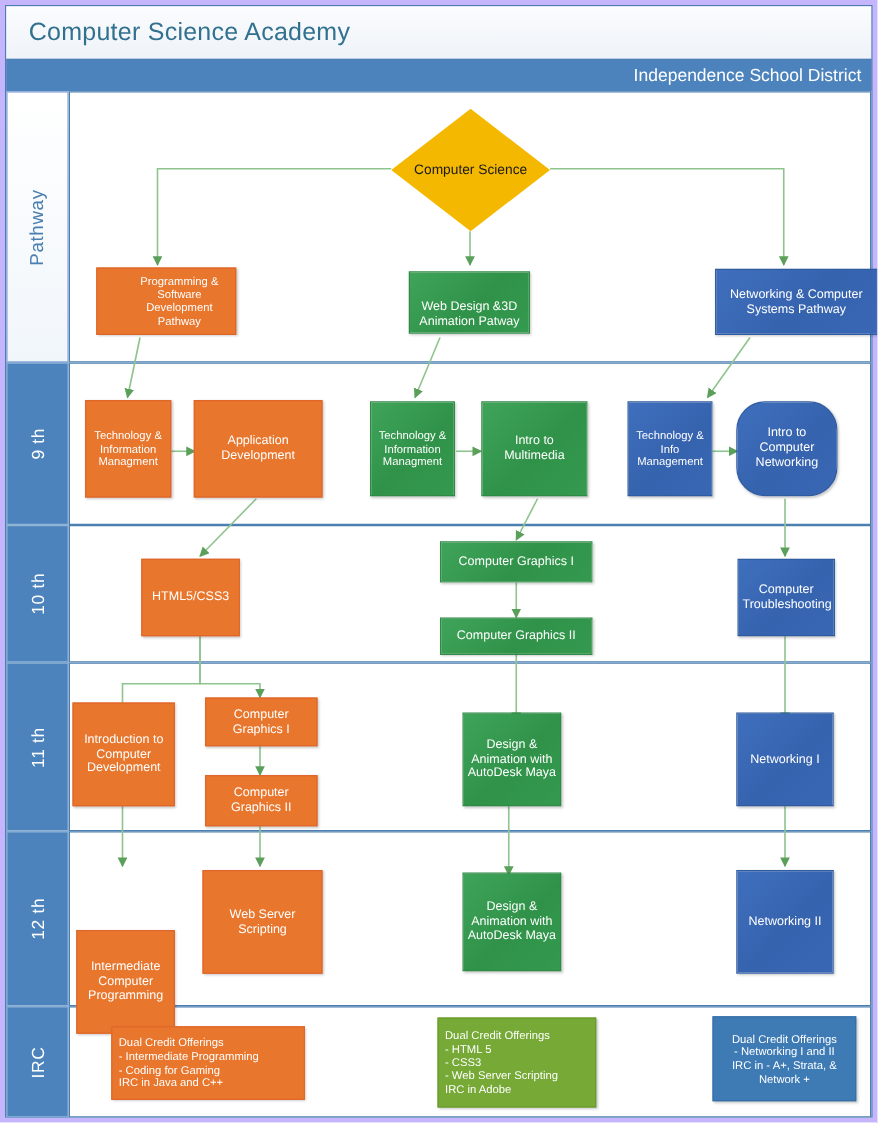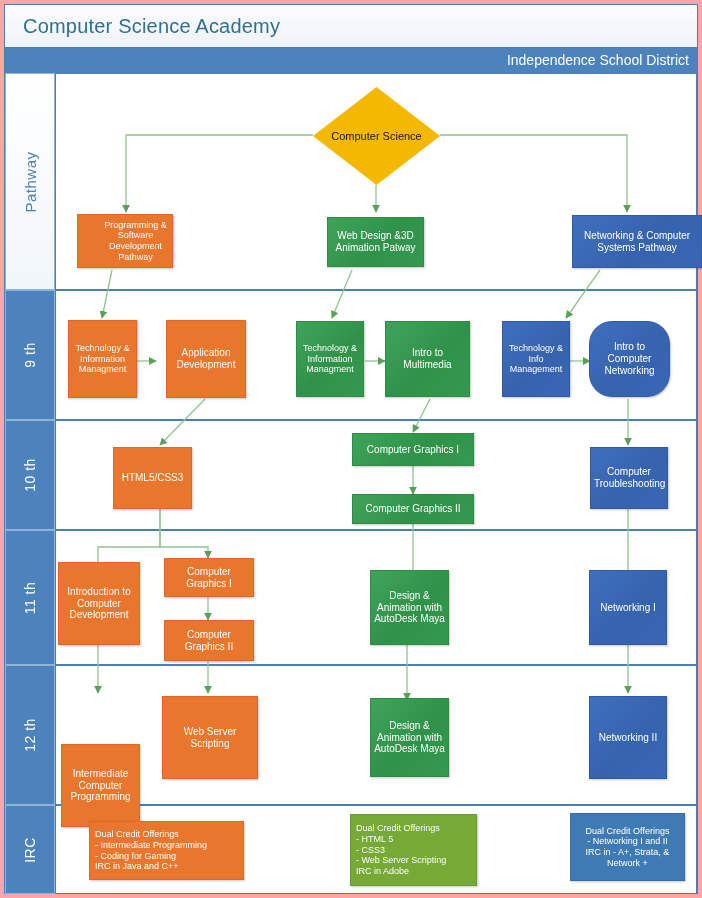--- a/index.html
+++ b/index.html
@@ -1,17 +1,17 @@
 <!DOCTYPE html>
 <html><head>
 <meta charset="utf-8">
 <style>
   html,body{margin:0;padding:0;background:#ffffff;}
   body{font-family:"Liberation Sans",sans-serif;}
-  #page{position:relative;width:702px;height:898px;background:#fca5a5;overflow:hidden;}
+  #page{position:relative;width:702px;height:898px;background:#c4b5fd;overflow:hidden;}
 
   
   .frame{position:absolute;left:4px;top:4px;width:694px;height:890px;border:1px solid #4a7fb0;box-sizing:border-box;}
 
   
   .title-bar{position:absolute;left:5px;top:5px;width:692px;height:43px;
     background:linear-gradient(180deg,#fbfcfe 0%,#eef3f8 100%);
     border-bottom:1px solid #4a7fb0;box-sizing:border-box;}
   .title-text{position:absolute;left:18px;top:10px;font-size:20px;color:#31708f;
     letter-spacing:.2px;white-space:nowrap;}
@@ -138,34 +138,34 @@
       <path d="M208,661 L208,693"></path>
       <path d="M407,645 L407,700"></path>
       <path d="M628,645 L628,693"></path>
     </g>
   </svg>
 
   <div class="diamond" style="left:313px;top:87px;width:127px;height:98px;">
     <span class="lbl">Computer Science</span>
   </div>
 
-  <div class="node orange" style="left:77px;top:214px;width:96px;height:54px;font-size:9px;padding-left:24px;">
+  <div class="node orange" style="left:77px;top:214px;width:112px;height:54px;font-size:9px;padding-left:24px;">
     <span class="lbl">Programming &amp; Software Development Pathway</span>
   </div>
-  <div class="node green" style="left:327px;top:217px;width:97px;height:50px;font-size:10px;">
+  <div class="node green" style="left:327px;top:217px;width:97px;height:50px;font-size:10px;align-items:flex-end;">
     <span class="lbl">Web Design &amp;3D Animation Patway</span>
   </div>
   <div class="node blue" style="left:572px;top:215px;width:130px;height:53px;font-size:10px;">
     <span class="lbl">Networking &amp; Computer Systems Pathway</span>
   </div>
 
   <div class="node orange" style="left:68px;top:320px;width:69px;height:78px;font-size:9px;">
     <span class="lbl">Technology &amp; Information Managment</span>
   </div>
-  <div class="node orange" style="left:166px;top:320px;width:80px;height:78px;font-size:10px;text-align:center;">
+  <div class="node orange" style="left:155px;top:320px;width:103px;height:78px;font-size:10px;text-align:center;">
     <span class="lbl">Application Development</span>
   </div>
   <div class="node green" style="left:296px;top:321px;width:68px;height:76px;font-size:9px;">
     <span class="lbl">Technology &amp; Information Managment</span>
   </div>
   <div class="node blue" style="left:502px;top:321px;width:68px;height:76px;font-size:9px;">
     <span class="lbl">Technology &amp; Info Management</span>
   </div>
   <div class="node green" style="left:385px;top:321px;width:85px;height:76px;font-size:10px;">
     <span class="lbl">Intro to Multimedia</span>

